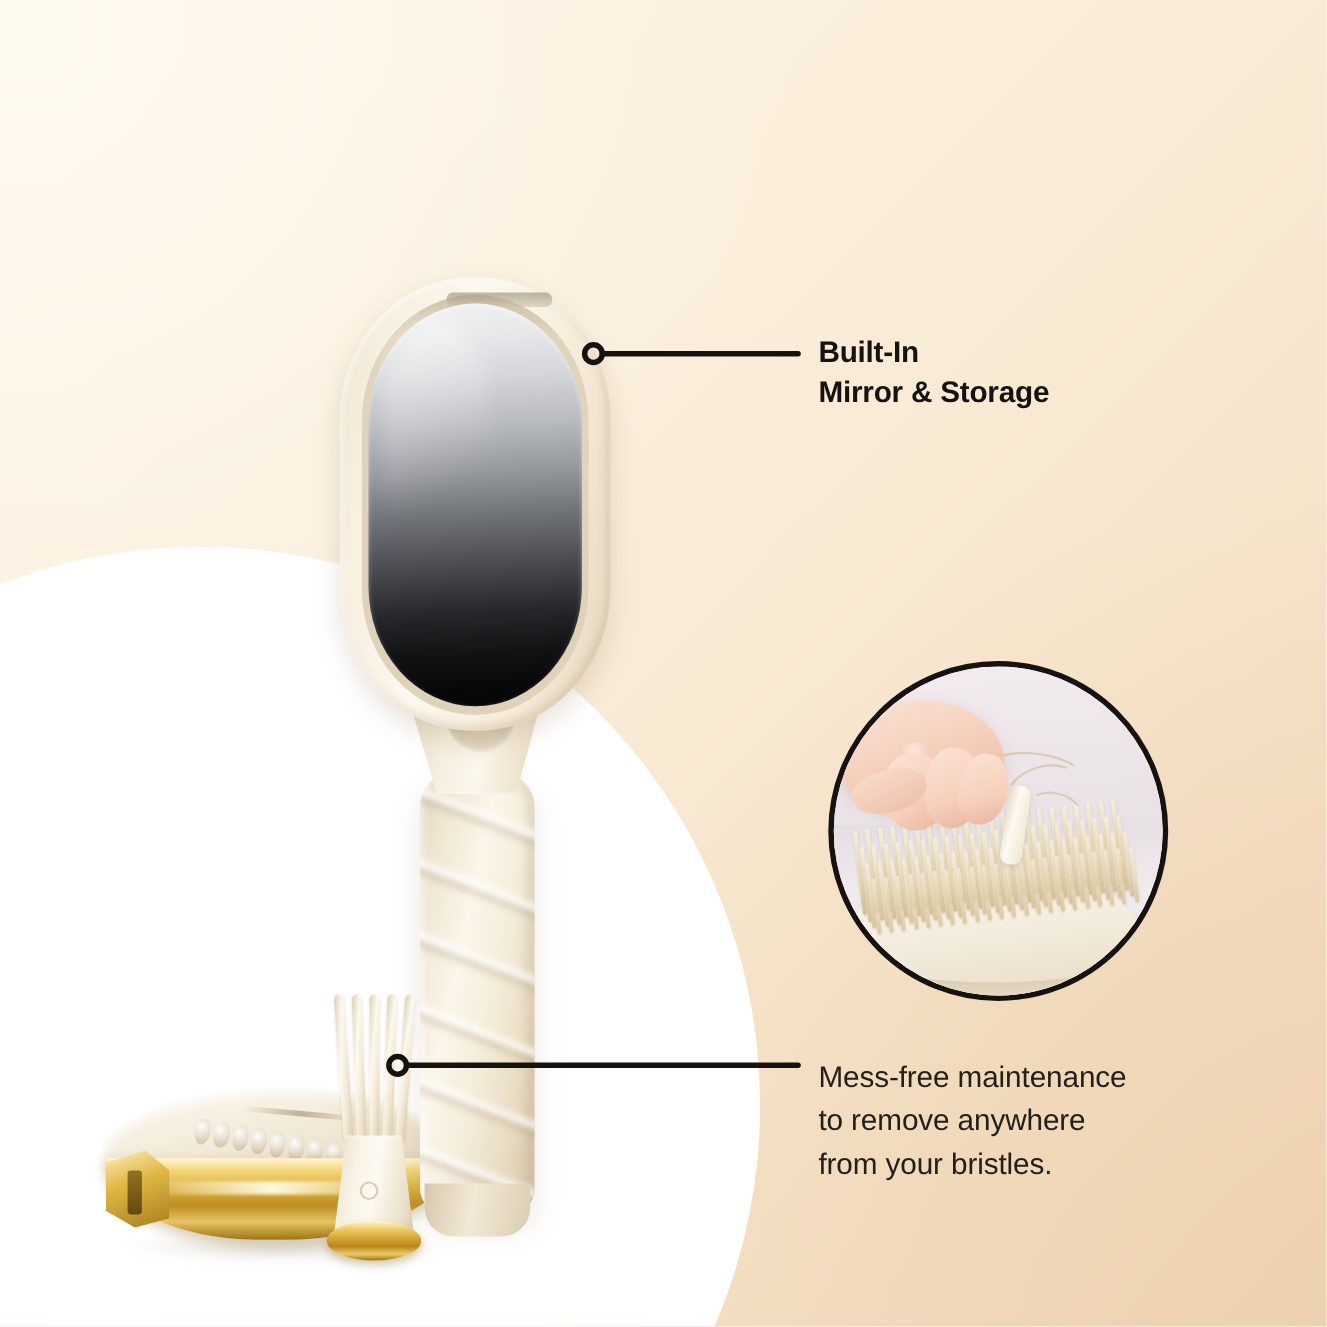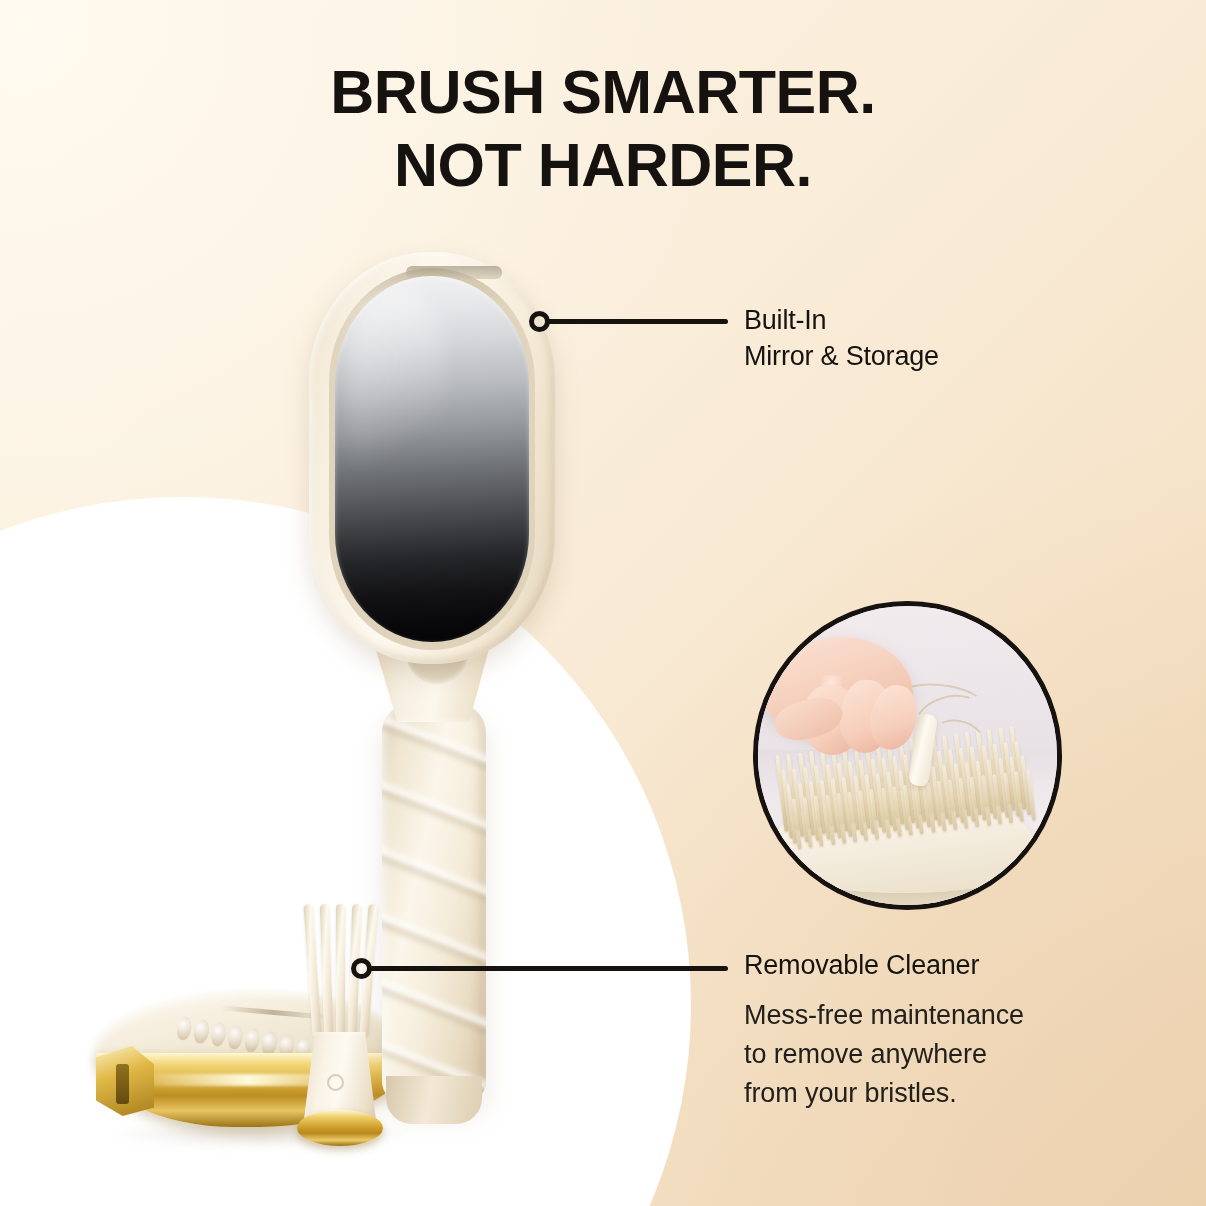--- a/index.html
+++ b/index.html
@@ -299,21 +299,21 @@
   }
   #leader-mirror{ left:529px; top:311px; width:200px; height:21px; }
   #leader-mirror .line{ left:17px; width:182px; }
   #leader-cleaner{ left:351px; top:958px; width:378px; height:21px; }
   #leader-cleaner .line{ left:17px; width:360px; }
 
   
   .callout{ position:absolute; }
   .callout .c-title{
     font-size:27px;
-    font-weight:400;
+    font-weight:700;
     line-height:1.32;
     color:#15120f;
     letter-spacing:-.2px;
     white-space:pre-line;
   }
   .callout .c-body{
     margin-top:12px;
     font-size:27px;
     font-weight:400;
     line-height:1.46;
@@ -429,22 +429,20 @@
   }
 </style>
 </head>
 <body>
 
 <div id="stage">
 
   <div class="bg-tint"></div>
   <div class="white-circle"></div>
 
-  <div class="headline">BRUSH SMARTER.
-NOT HARDER.</div>
 
   <div id="product">
 
     <div class="product-shadow"></div>
 
     <div class="case-lid"></div>
     <div class="lid-seam"></div>
     <div class="lid-dimples">
       <span></span>
       <span></span>
@@ -616,19 +614,18 @@
       <div class="thumb"></div>
     </div>
   </div>
 
   <div class="leader" id="leader-cleaner">
     <div class="line"></div>
     <div class="dot"></div>
   </div>
 
   <div class="callout" id="callout-cleaner">
-    <div class="c-title">Removable Cleaner</div>
     <div class="c-body">Mess-free maintenance
 to remove anywhere
 from your bristles.</div>
   </div>
 
 </div>
 
 </body></html>

